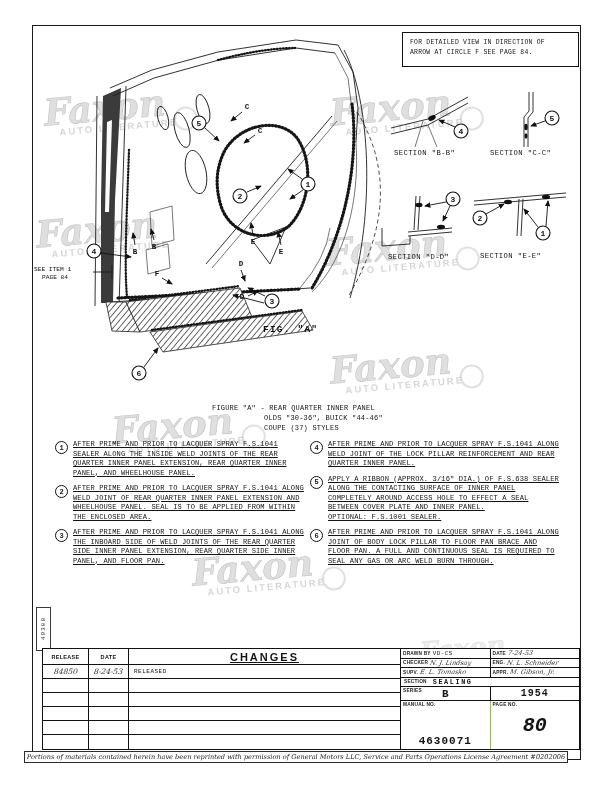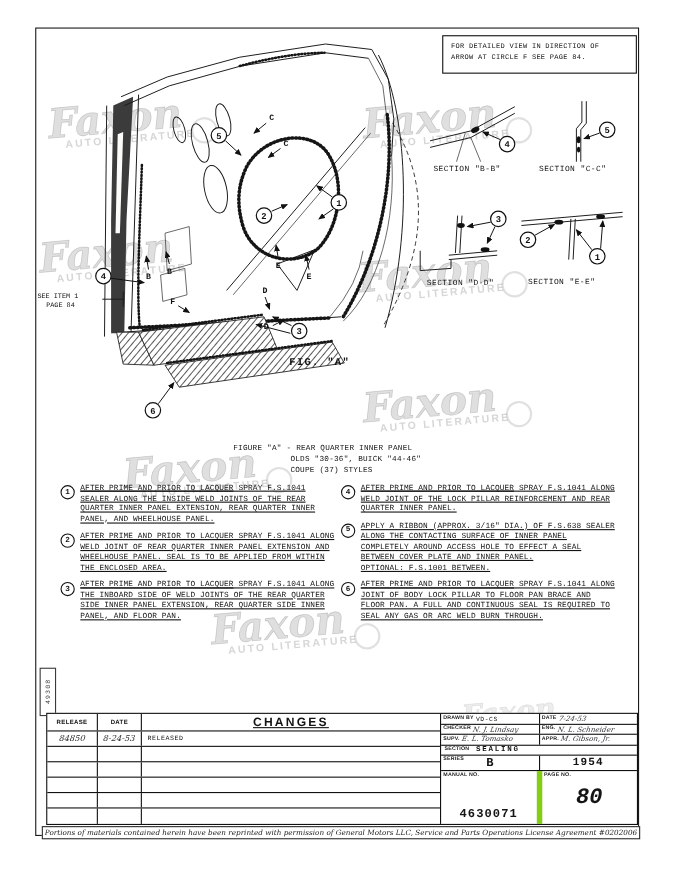--- a/index.html
+++ b/index.html
@@ -86,26 +86,26 @@
        transform:skewX(-10deg);white-space:nowrap;}
   .tb-sec{height:9.5px;display:flex;align-items:center;gap:6px;padding:0 3px;border-bottom:1px solid #111;box-sizing:border-box;}
   .secval{font-family:"Liberation Mono",monospace;font-size:6.8px;letter-spacing:1.6px;font-weight:700;text-align:center;}
   .tb-series{height:14px;display:flex;border-bottom:1px solid #111;box-sizing:border-box;}
   .ser-l{flex:1;position:relative;border-right:1px solid #111;display:flex;align-items:center;justify-content:center;}
   .ser-r{flex:1;display:flex;align-items:center;justify-content:center;}
   .corner-lbl{position:absolute;top:1px;left:2px;}
   .bigB{font-weight:700;font-size:11px;font-family:"Liberation Mono",monospace;}
   .year{font-weight:700;font-size:10px;font-family:"Liberation Mono",monospace;letter-spacing:1px;}
   .tb-manual{flex:1;display:flex;box-sizing:border-box;}
-  .man-l{flex:1;position:relative;border-right:5px solid #84cc16;display:flex;align-items:flex-end;justify-content:center;padding-bottom:2px;}
+  .man-l{flex:1;position:relative;border-right:1px solid #84cc16;display:flex;align-items:flex-end;justify-content:center;padding-bottom:2px;}
   .man-r{flex:1;position:relative;display:flex;align-items:center;justify-content:center;}
   .manno{font-weight:700;font-size:11px;font-family:"Liberation Mono",monospace;letter-spacing:1px;}
   .pageno{font-weight:700;font-size:20px;font-family:"Liberation Mono",monospace;font-style:italic;}
   
-  .license{position:absolute;left:38px;top:751px;width:544px;height:12px;border:1px solid #2c2c2c;z-index:4;background:#fff;
+  .license{position:absolute;left:24px;top:751px;width:544px;height:12px;border:1px solid #2c2c2c;z-index:4;background:#fff;
            display:flex;align-items:center;justify-content:center;box-sizing:border-box;
            font-family:"DejaVu Serif","Liberation Serif",serif;font-style:italic;font-size:6.6px;color:#222;white-space:nowrap;}
 </style>
 </head>
 <body>
 
 <div class="page">
 
   <div class="wm" style="left:44px;top:92px">
     <span class="wm-script">Faxon</span>
@@ -342,21 +342,21 @@
     <div class="instr">
       <span class="inum">
           <span>4</span>
         </span>
       <p class="itext"><span class="u">AFTER PRIME AND PRIOR TO LACQUER</span><span> SPRAY F.S.1041 ALONG WELD JOINT OF THE LOCK PILLAR REINFORCEMENT AND REAR QUARTER INNER PANEL.</span></p>
     </div>
     <div class="instr">
       <span class="inum">
           <span>5</span>
         </span>
-      <p class="itext"><span>APPLY A RIBBON (APPROX. 3/16" DIA.) OF F.S.638 SEALER ALONG THE CONTACTING SURFACE OF INNER PANEL COMPLETELY AROUND ACCESS HOLE TO EFFECT A SEAL BETWEEN COVER PLATE AND INNER PANEL.</span><br><span class="extra">OPTIONAL: F.S.1001 BETWEEN.</span></p>
+      <p class="itext"><span>APPLY A RIBBON (APPROX. 3/16" DIA.) OF F.S.638 SEALER ALONG THE CONTACTING SURFACE OF INNER PANEL COMPLETELY AROUND ACCESS HOLE TO EFFECT A SEAL BETWEEN COVER PLATE AND INNER PANEL.</span><br><span class="extra">OPTIONAL: F.S.1001 SEALER.</span></p>
     </div>
     <div class="instr">
       <span class="inum">
           <span>6</span>
         </span>
       <p class="itext"><span class="u">AFTER PRIME AND PRIOR TO LACQUER</span><span> SPRAY F.S.1041 ALONG JOINT OF BODY LOCK PILLAR TO FLOOR PAN BRACE AND FLOOR PAN.  A FULL AND CONTINUOUS SEAL IS REQUIRED TO SEAL ANY GAS OR ARC WELD BURN THROUGH.</span></p>
     </div>
   </div>
 
   <div class="spine">

